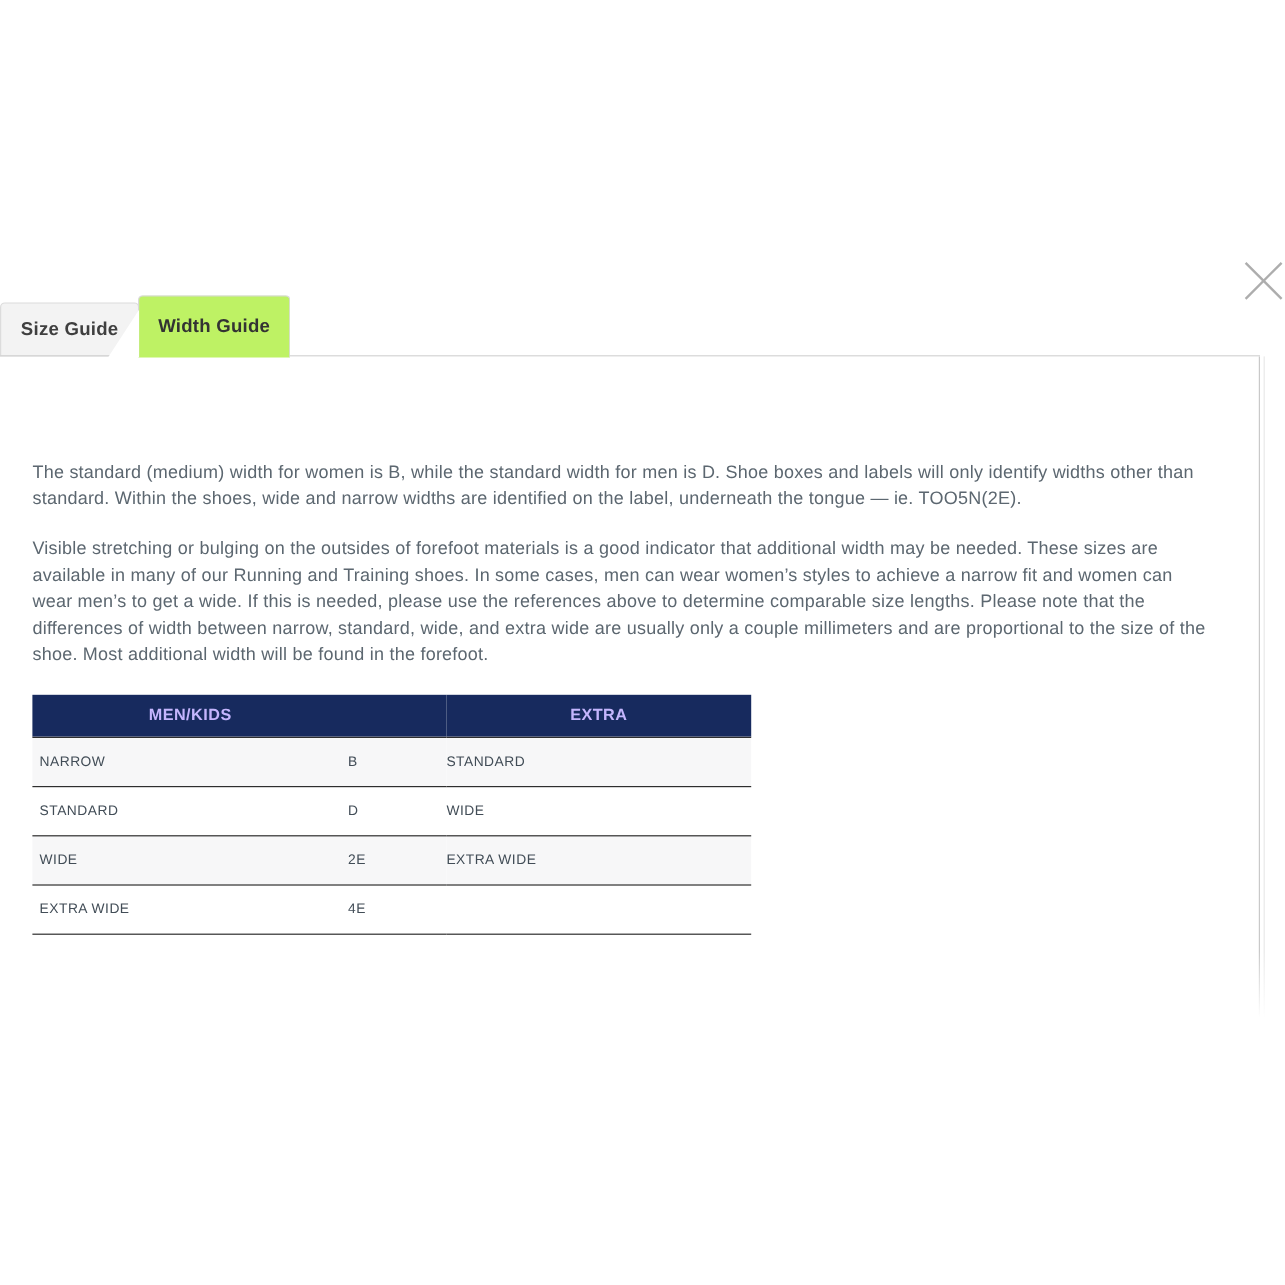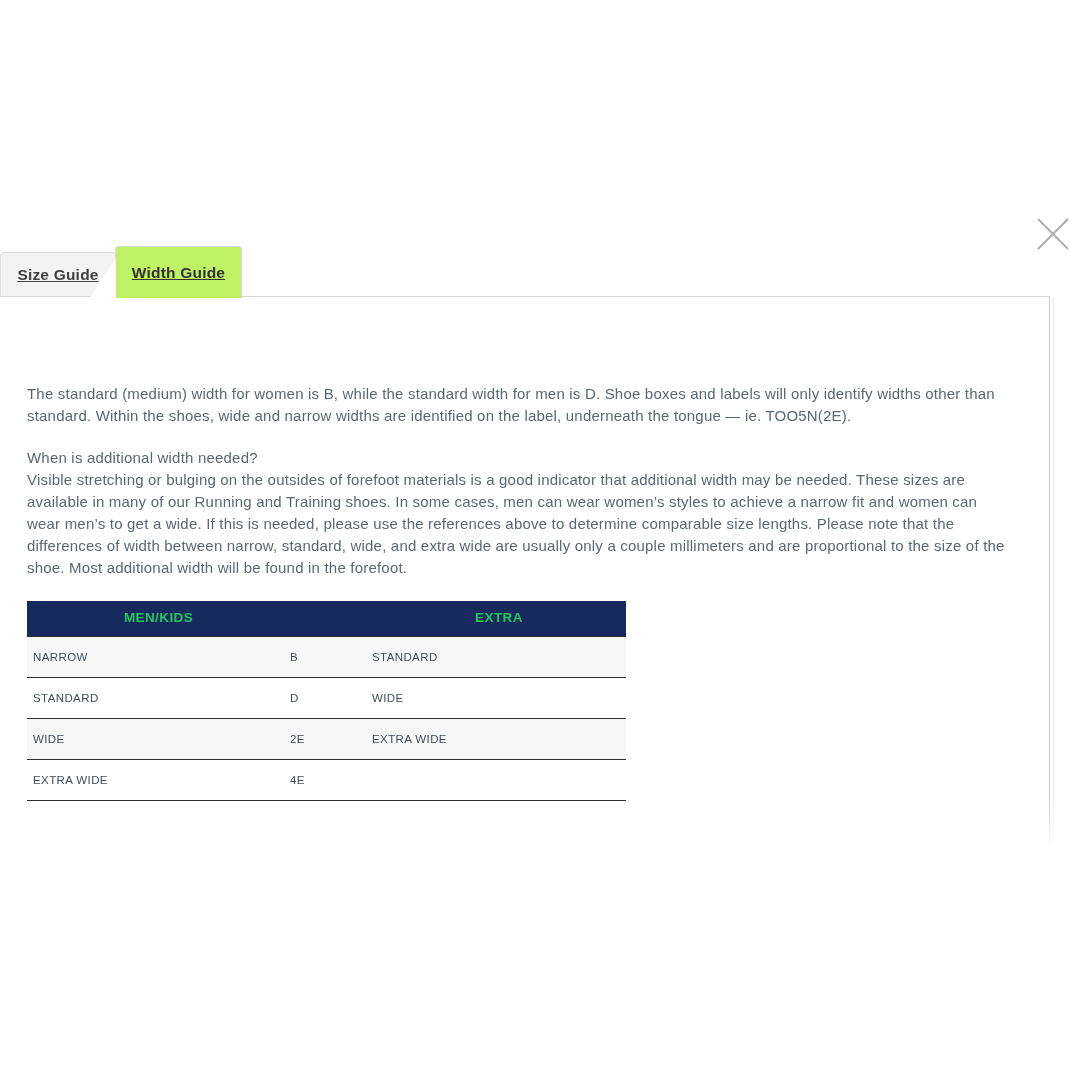--- a/index.html
+++ b/index.html
@@ -15,21 +15,20 @@
   
   .tab {
     position: absolute;
     display: flex;
     align-items: center;
     justify-content: center;
     font-size: 15.5px;
     font-weight: bold;
     letter-spacing: 0.2px;
     cursor: pointer;
-    text-decoration: underline;
   }
   .tab-inactive {
     left: 0; top: 252px;
     width: 116px; height: 45px;
     background: #f3f3f3;
     border: 1px solid #dcdcdc;
     border-radius: 4px 4px 0 0;
     color: #3f3f3f;
     z-index: 1;
   }
@@ -99,21 +98,21 @@
     width: 599px;
     border-collapse: collapse;
     table-layout: fixed;
     border-bottom: 1px solid #2e2e2e;
   }
   .width-table col.c1 { width: 263px; }
   .width-table col.c2 { width: 82px; }
   .width-table col.c3 { width: 254px; }
   .width-table thead th {
     background: #172a5e;
-    color: #22c55e;
+    color: #c4b5fd;
     height: 35px;
     font-size: 13.5px;
     font-weight: bold;
     letter-spacing: 0.4px;
     text-align: center;
   }
   .width-table tbody td {
     height: 41px;
     font-size: 11.5px;
     letter-spacing: 0.4px;
@@ -144,21 +143,20 @@
   <svg width="38" height="38" viewBox="0 0 38 38">
     <line x1="4" y1="4" x2="34" y2="34" stroke="#adadad" stroke-width="2"></line>
     <line x1="34" y1="4" x2="4" y2="34" stroke="#adadad" stroke-width="2"></line>
   </svg>
 </div>
 
 <div class="content">
   <p>The standard (medium) width for women is B, while the standard width for men is D. Shoe boxes and labels will only identify widths other than standard. Within the shoes, wide and narrow widths are identified on the label, underneath the tongue — ie. TOO5N(2E).</p>
 
   <div class="section-block">
-    <div>When is additional width needed?</div>
     <div>Visible stretching or bulging on the outsides of forefoot materials is a good indicator that additional width may be needed. These sizes are available in many of our Running and Training shoes. In some cases, men can wear women’s styles to achieve a narrow fit and women can wear men’s to get a wide. If this is needed, please use the references above to determine comparable size lengths. Please note that the differences of width between narrow, standard, wide, and extra wide are usually only a couple millimeters and are proportional to the size of the shoe. Most additional width will be found in the forefoot.</div>
   </div>
 
   <table class="width-table">
     <colgroup>
         <col class="c1">
         <col class="c2">
         <col class="c3">
       </colgroup>
     <thead>

